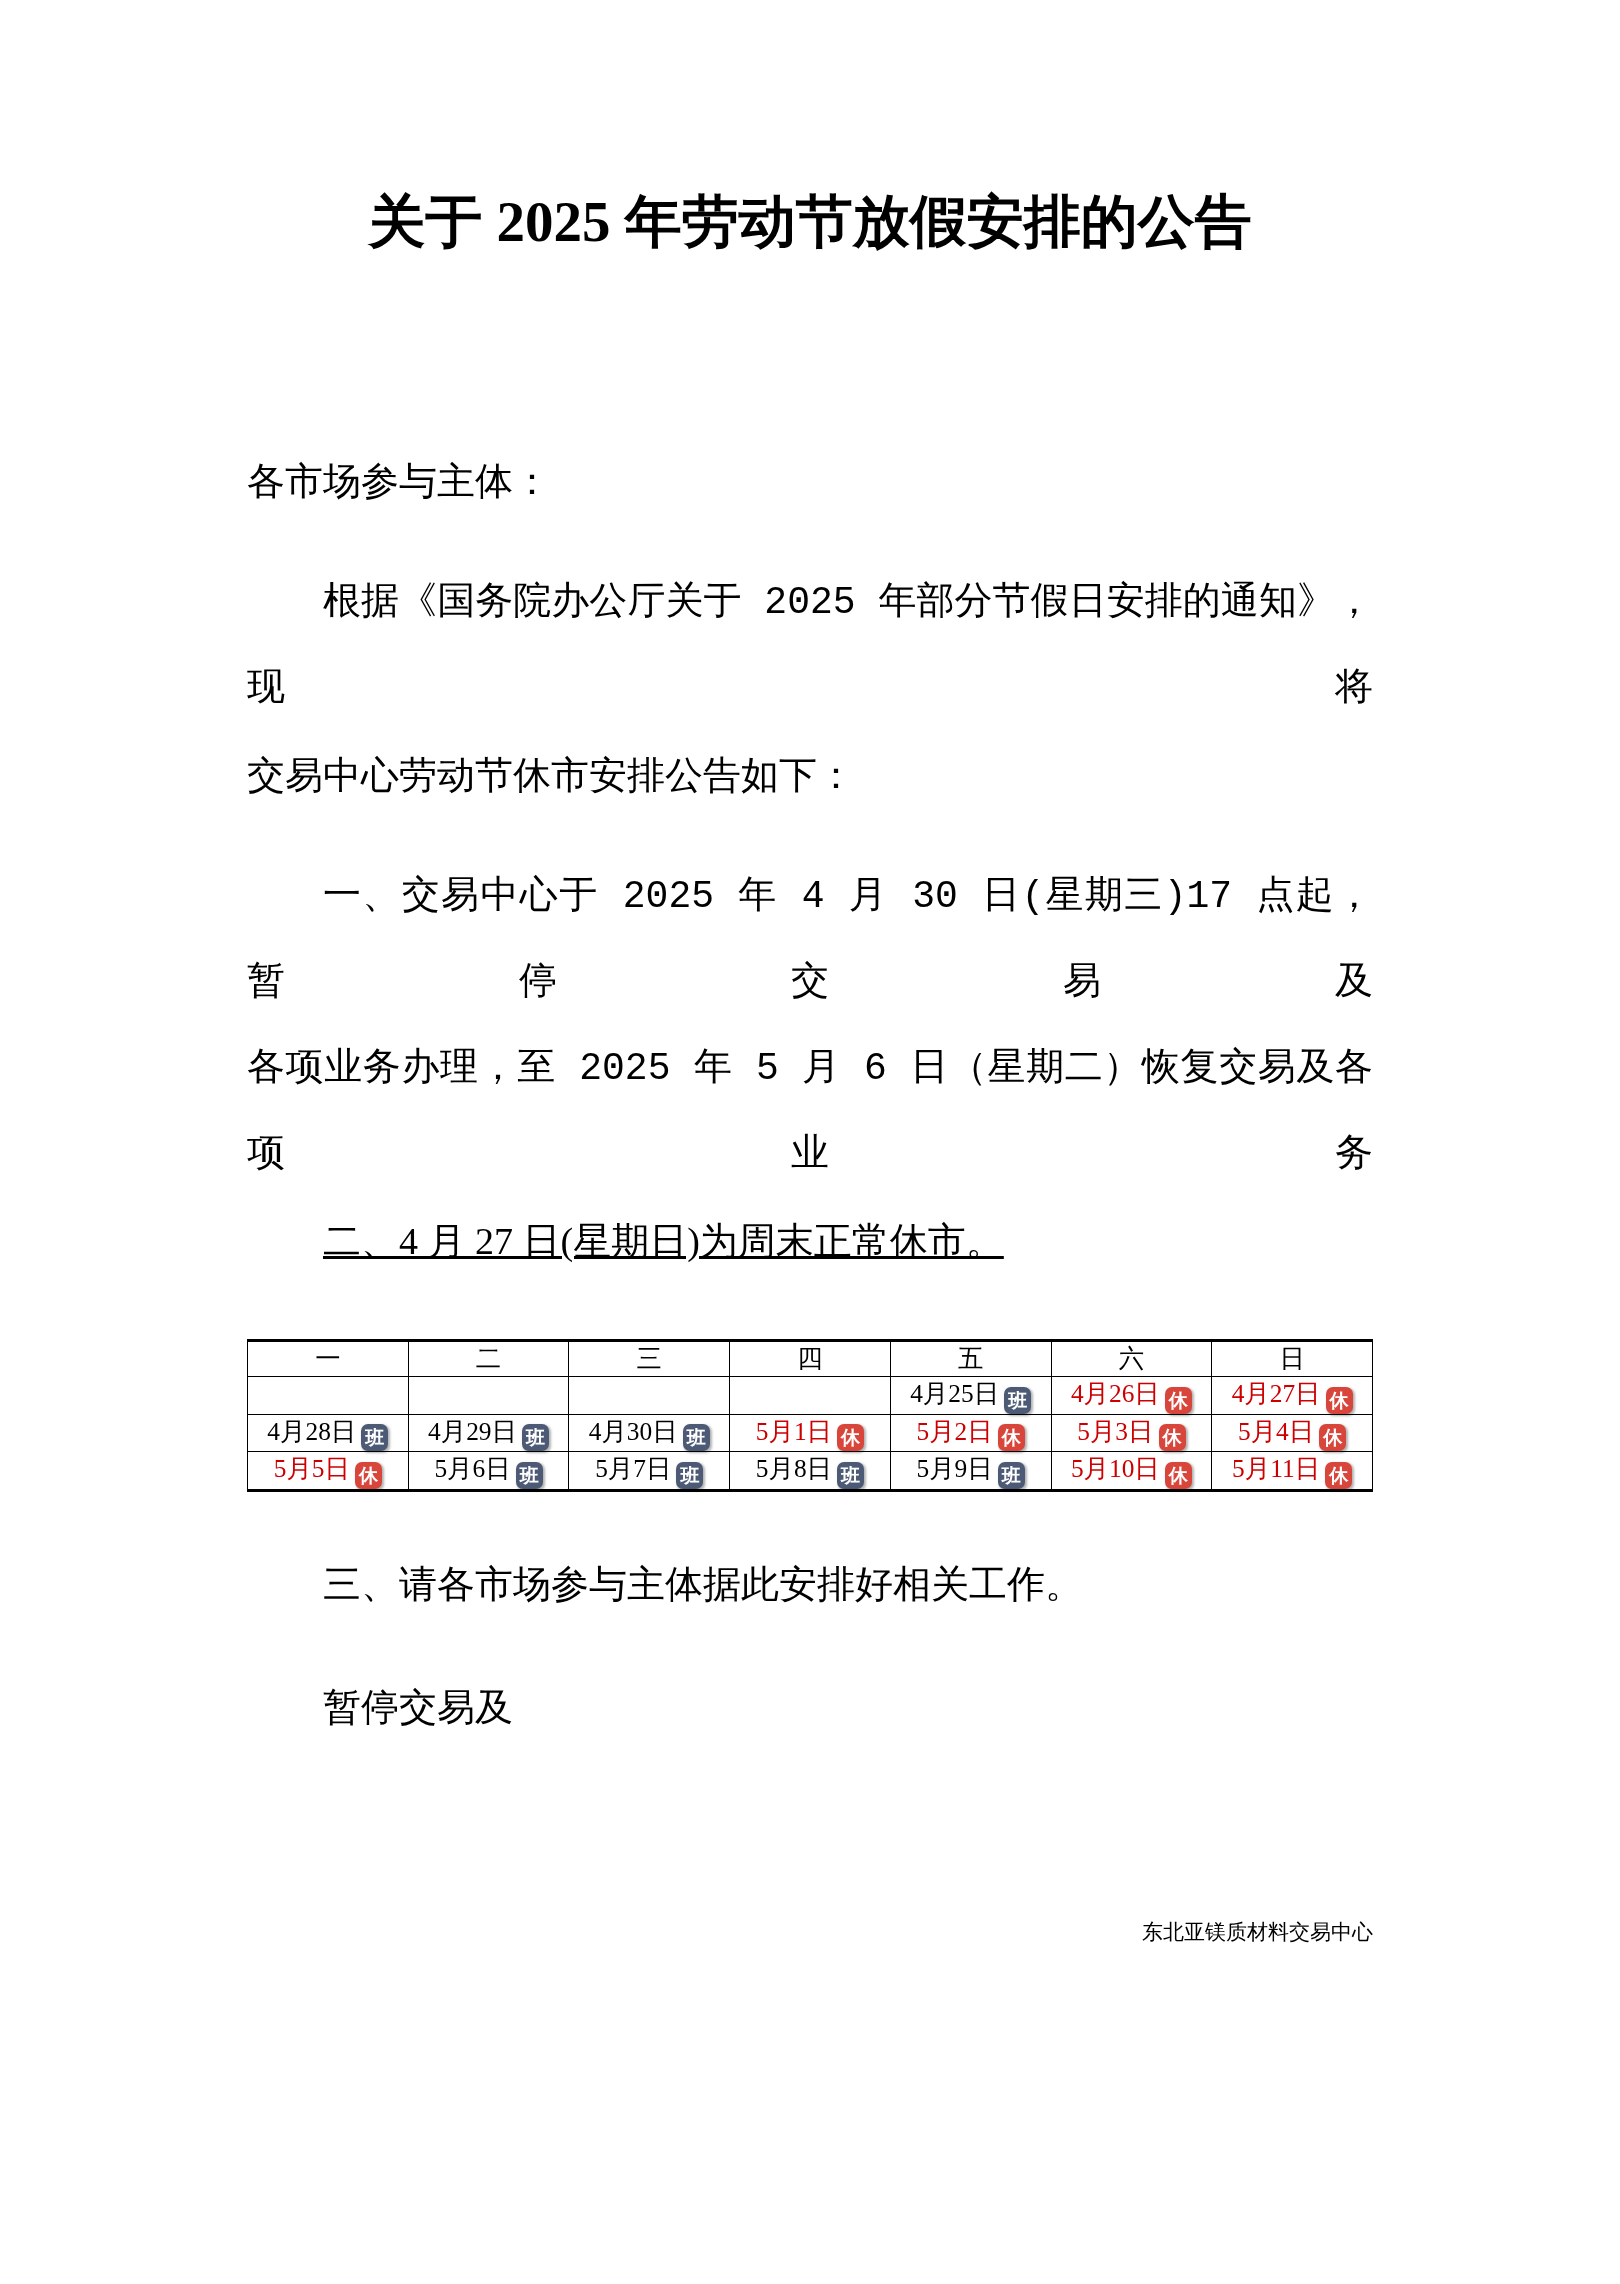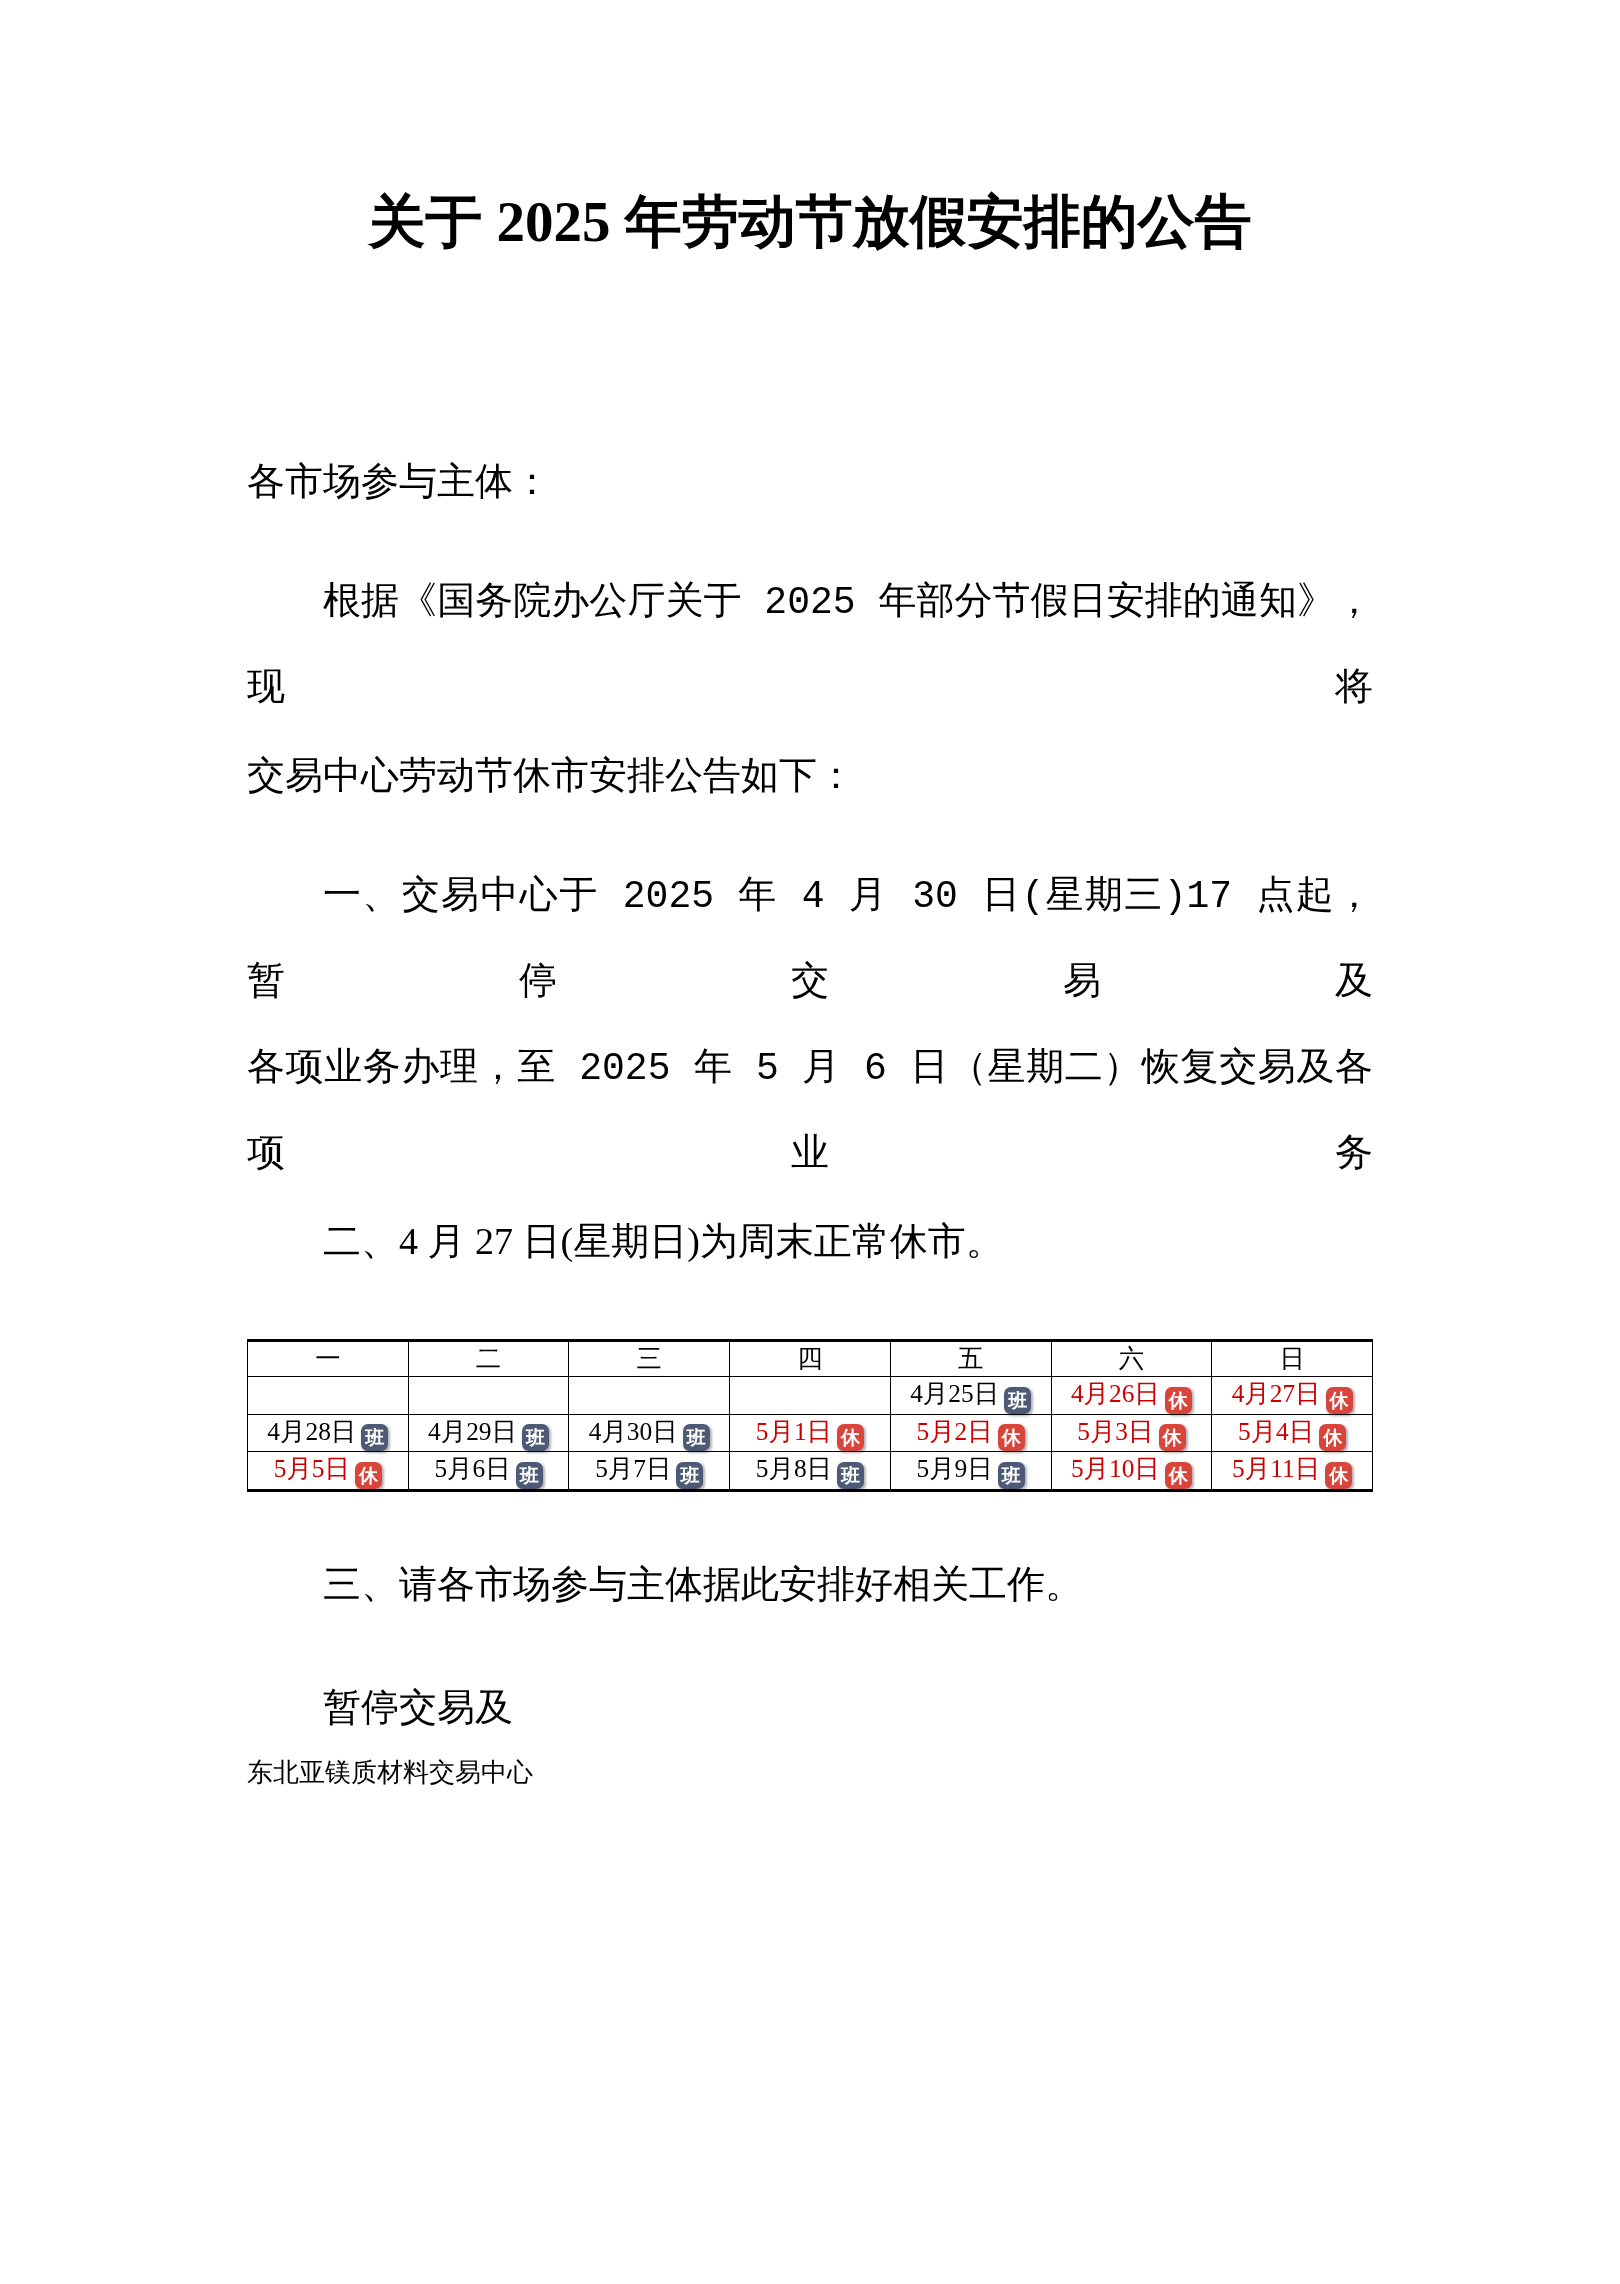--- a/index.html
+++ b/index.html
@@ -27,21 +27,21 @@
     font-weight: bold;
     text-align: center;
     white-space: nowrap;
   }
   .line {
     font-size: 38px;
     line-height: 86px;
   }
   .salutation { margin-top: 181px; }
   .para { margin-top: 36px; }
-  .para-tight { margin-top: 0; }
+  .para-tight { margin-top: 0; text-decoration: underline; }
   .indent { text-indent: 76px; }
   .jfull {
     text-align: justify;
     text-align-last: justify;
     font-family: Liberation Mono, monospace;
   }
   table.calendar {
     margin-top: 55px;
     width: 100%;
     table-layout: fixed;
@@ -74,21 +74,23 @@
     font-size: 19px;
     text-align: center;
     vertical-align: -4.5px;
     box-shadow: 1.3px 1.9px 2.5px rgba(0,0,0,0.30);
   }
   .badge.work { background: var(--badge-work, #4d5a75); }
   .badge.rest { background: var(--badge-rest, #d8453b); }
   .after-table { margin-top: 49px; }
   .closing { margin-top: 37px; }
   .signature {
-    font-size: 26px;
+    margin-top: 160px;
+    text-align: right;
+    font-size: 21px;
     line-height: 45px;
   }
 </style>
 </head>
 <body>
 
 <div class="page">
 
   <h1 class="doc-title">关于 2025 年劳动节放假安排的公告</h1>
 

